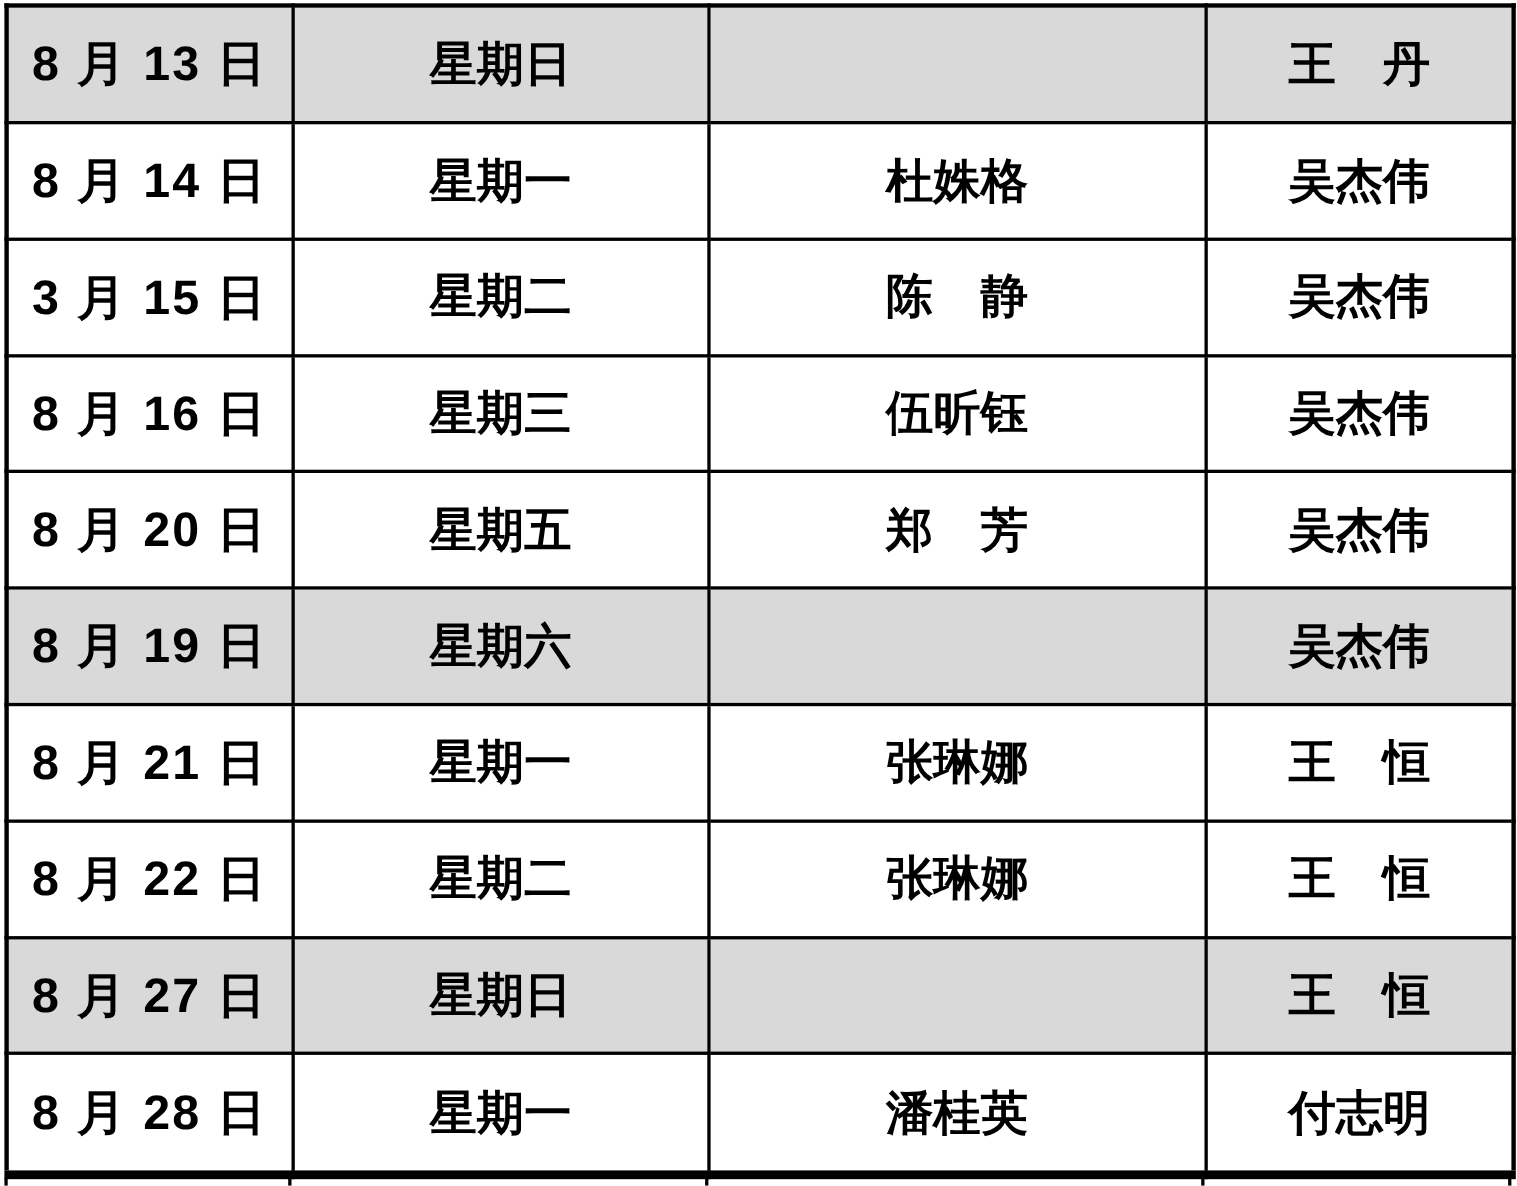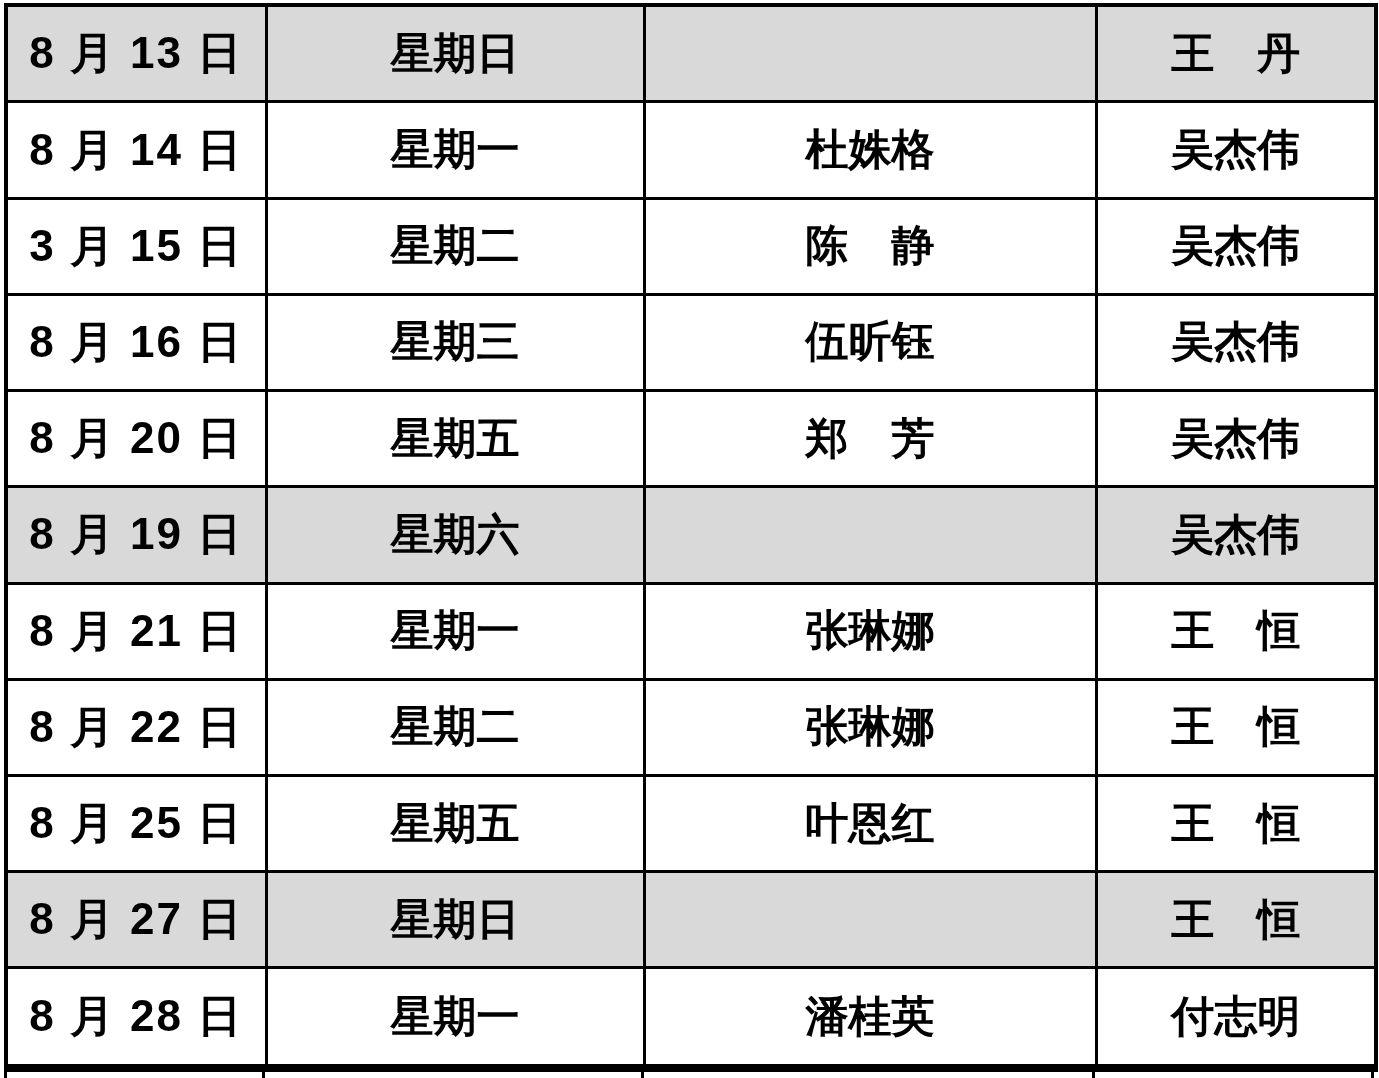--- a/index.html
+++ b/index.html
@@ -108,26 +108,20 @@
         <td class="c-cjk">星期一</td>
         <td class="c-cjk">张琳娜</td>
         <td class="c-cjk">王　恒</td>
       </tr>
       <tr>
         <td class="c-date">8 月 22 日</td>
         <td class="c-cjk">星期二</td>
         <td class="c-cjk">张琳娜</td>
         <td class="c-cjk">王　恒</td>
       </tr>
-      <tr>
-        <td class="c-date">8 月 25 日</td>
-        <td class="c-cjk">星期五</td>
-        <td class="c-cjk">叶恩红</td>
-        <td class="c-cjk">王　恒</td>
-      </tr>
       <tr class="weekend">
         <td class="c-date">8 月 27 日</td>
         <td class="c-cjk">星期日</td>
         <td class="c-cjk"></td>
         <td class="c-cjk">王　恒</td>
       </tr>
       <tr>
         <td class="c-date">8 月 28 日</td>
         <td class="c-cjk">星期一</td>
         <td class="c-cjk">潘桂英</td>

